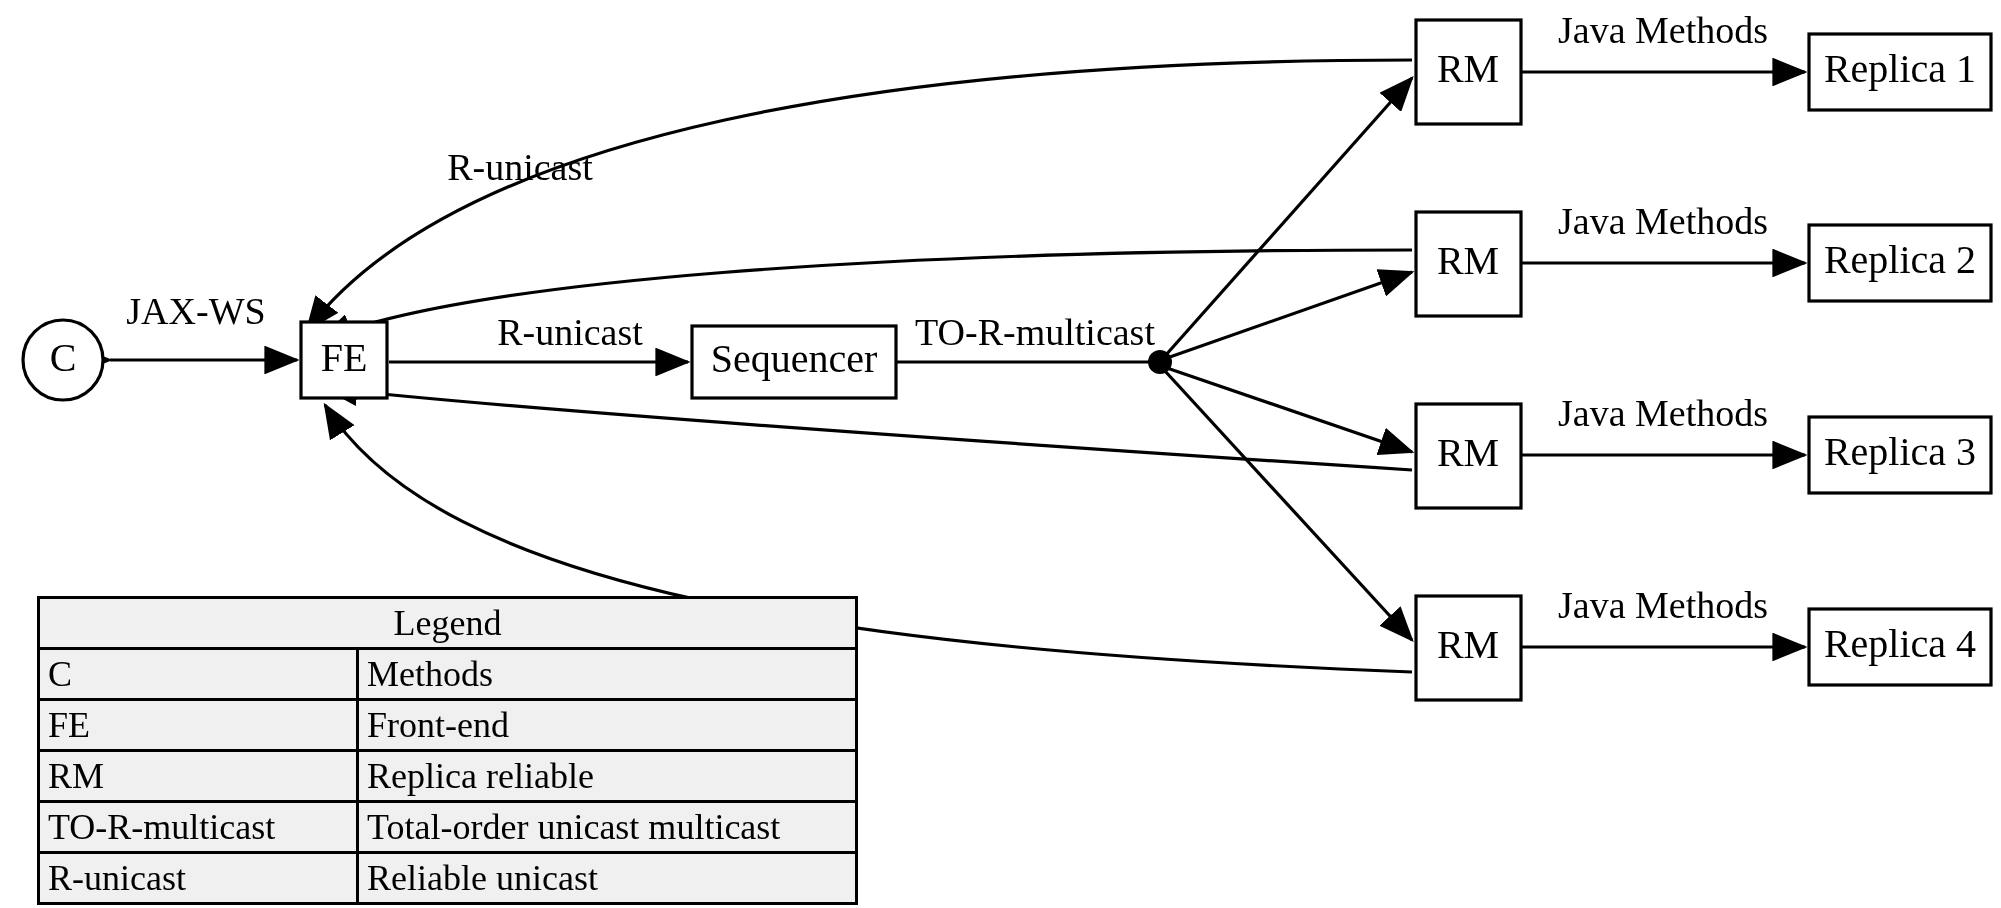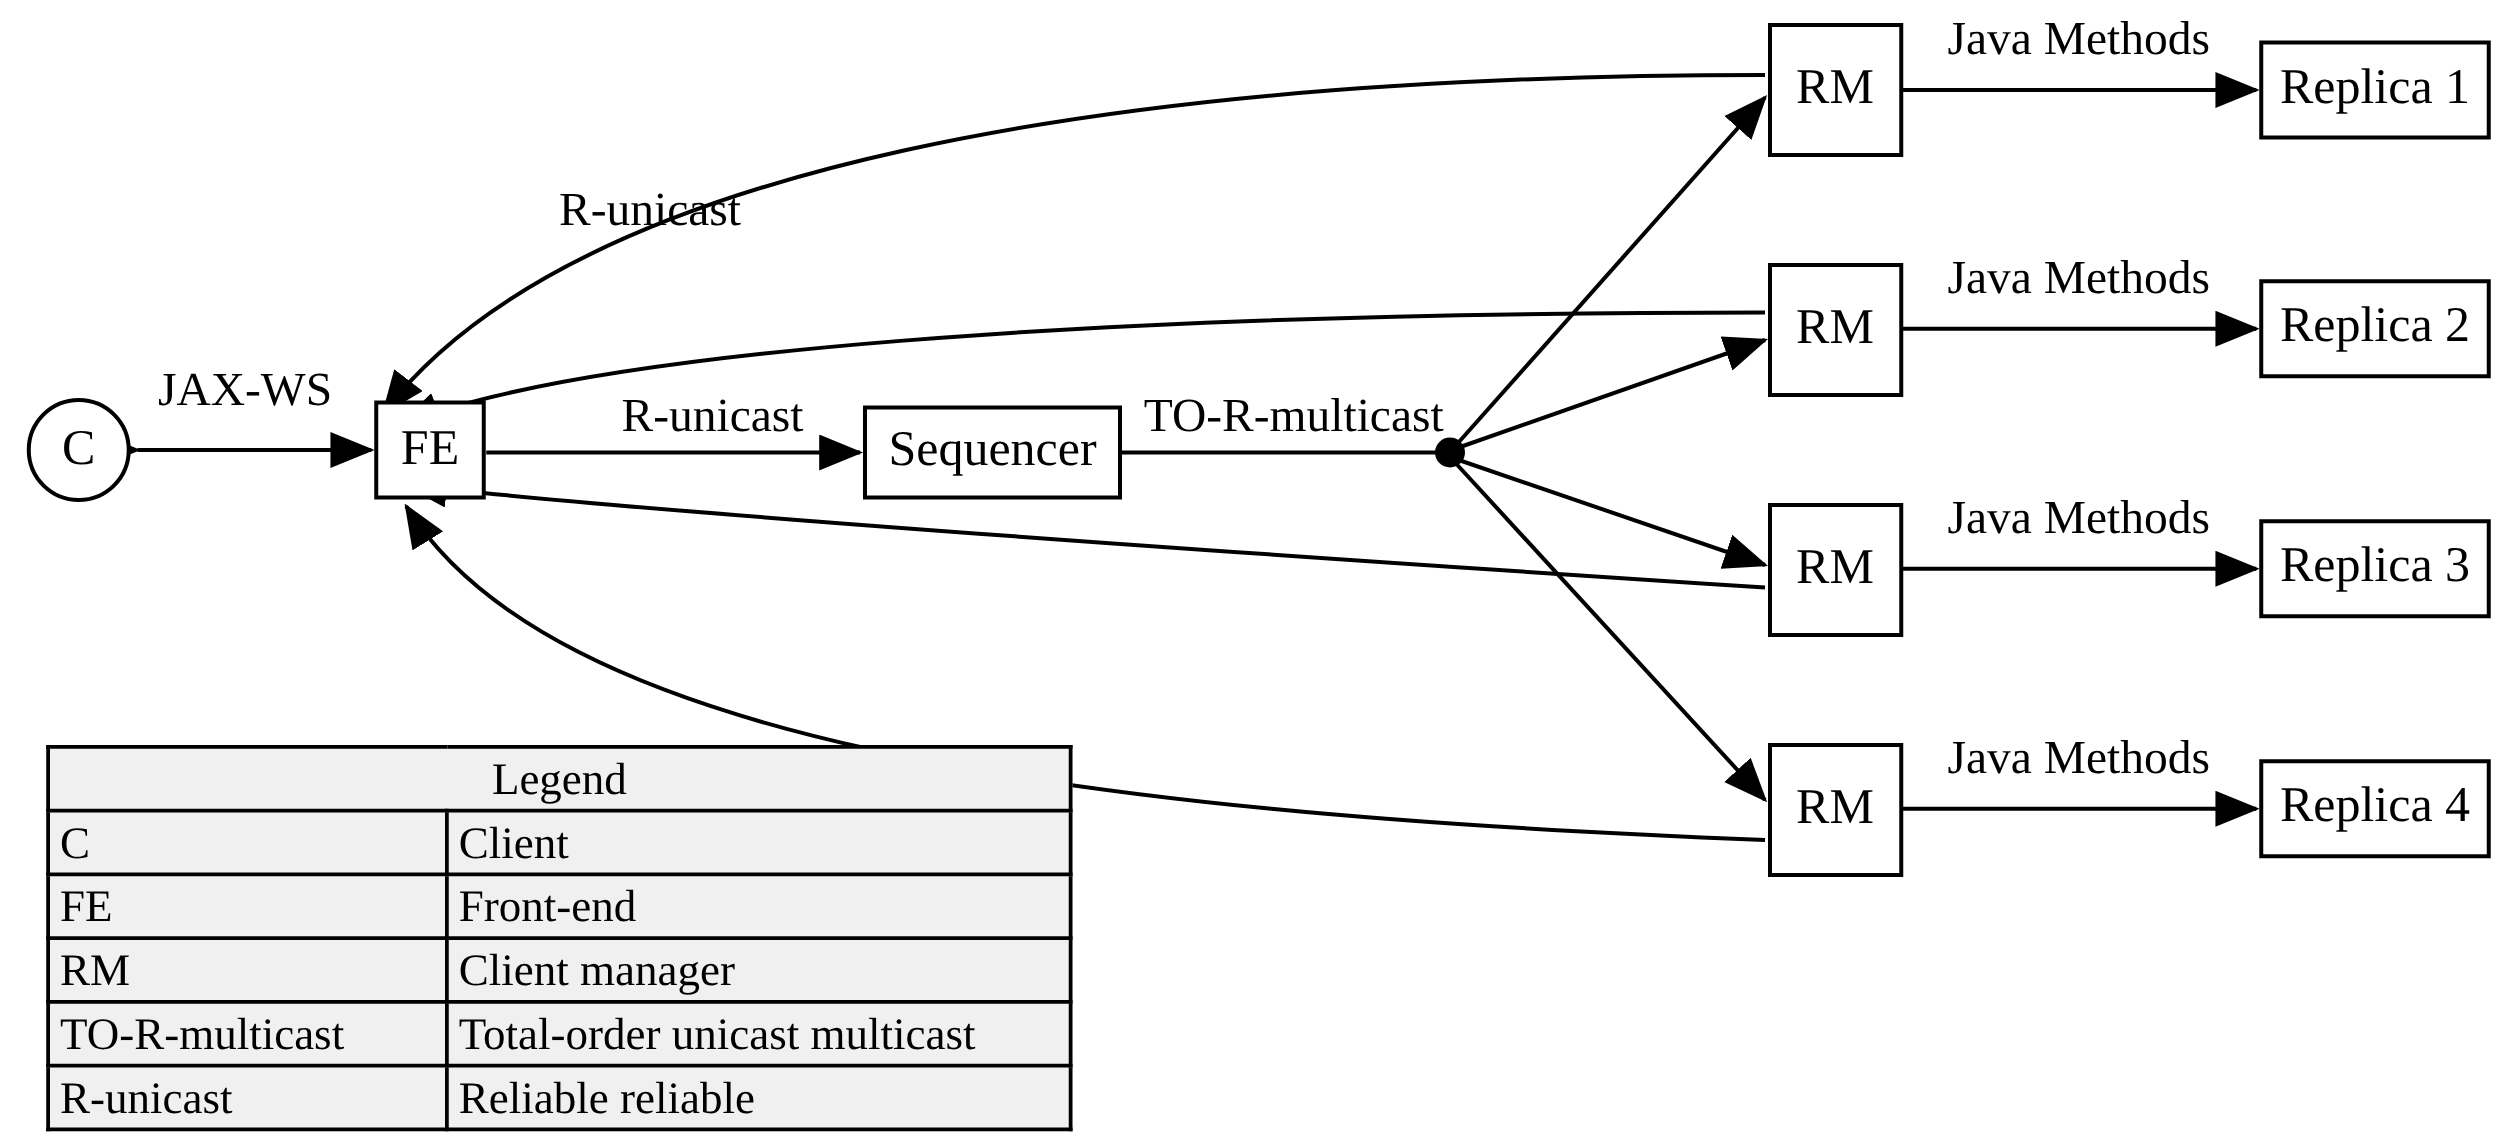--- a/index.html
+++ b/index.html
@@ -189,34 +189,34 @@
 
   </svg>
 
   <table class="legend-table">
     <tbody>
       <tr>
         <td class="legend-title-cell" colspan="2">Legend</td>
       </tr>
       <tr>
         <td class="legend-key">C</td>
-        <td>Client</td>
+        <td>Methods</td>
       </tr>
       <tr>
         <td class="legend-key">FE</td>
         <td>Front-end</td>
       </tr>
       <tr>
         <td class="legend-key">RM</td>
-        <td>Client manager</td>
+        <td>Replica reliable</td>
       </tr>
       <tr>
         <td class="legend-key">TO-R-multicast</td>
         <td>Total-order unicast multicast</td>
       </tr>
       <tr>
         <td class="legend-key">R-unicast</td>
-        <td>Reliable reliable</td>
+        <td>Reliable unicast</td>
       </tr>
     </tbody>
   </table>
 
 </div>
 
 </body></html>

